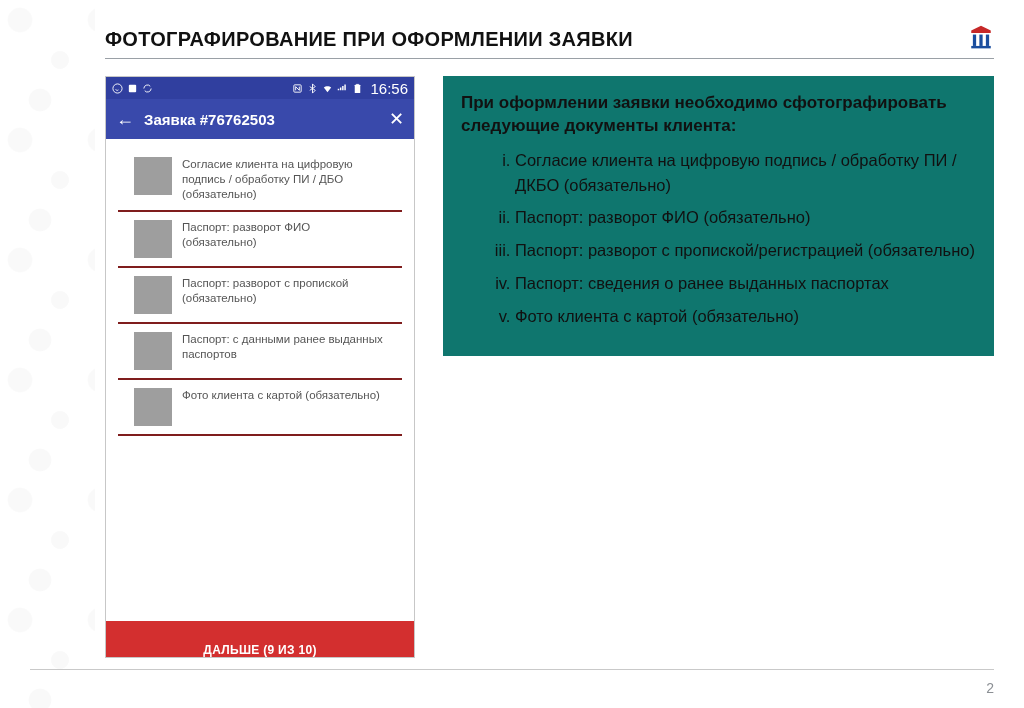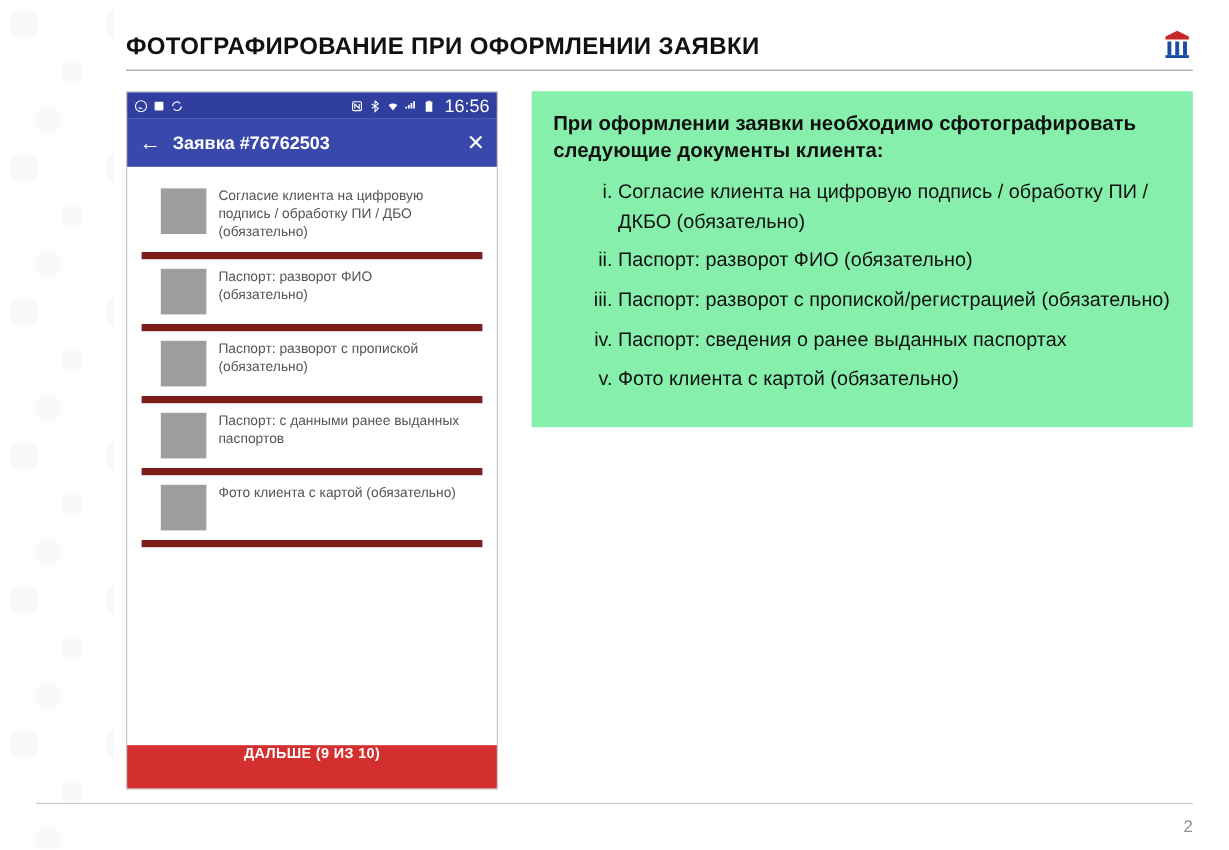--- a/index.html
+++ b/index.html
@@ -75,39 +75,39 @@
     color: #fff;
     display: flex;
     align-items: center;
     padding: 0 10px;
     gap: 10px;
   }
   .appbar .back, .appbar .close { font-size: 18px; line-height: 1; }
   .appbar .atitle { font-weight: 700; font-size: 15px; flex: 1; }
   .screen { flex: 1; padding: 10px 12px 4px 12px; display:flex; flex-direction:column; }
   .prompt { font-size: 14px; color: #333; margin-bottom: 8px; }
-  .item { display:flex; align-items:flex-start; gap:10px; padding:8px 16px; border-bottom:6px solid #7f1d1d; }
+  .item { display:flex; align-items:flex-start; gap:10px; padding:8px 16px; border-bottom:2px solid #7f1d1d; }
   .item:last-of-type { border-bottom:none; }
   .thumb { width:38px; height:38px; background:#9e9e9e; flex-shrink:0; }
   .item .txt { font-size:11.5px; color:#555; line-height:1.3; }
   .warning { font-size:10.5px; color:#c62828; margin-top:10px; line-height:1.35; }
   .screen-fill { flex:1; }
   .next-btn {
     height: 36px;
     background: #d32f2f;
     color: #fff;
     font-size: 12px;
     font-weight: 700;
-    display:flex; align-items:flex-start; justify-content:center;
+    display:flex; align-items:flex-end; justify-content:center;
     letter-spacing: 0.3px;
   }
   
   .text-col { flex: 1; }
   .info-box {
-    background: #86efac;
+    background: #0f766e;
     padding: 16px 18px 20px 18px;
     color: #111;
   }
   .info-lead {
     font-size: 17px; font-weight:700; line-height:1.35;
     margin-bottom: 10px;
   }
   .info-list { list-style: lower-roman; padding-left: 54px; }
   .info-list li { font-size: 16.5px; line-height:1.5; margin-bottom: 8px; }
   .rule-bottom {

